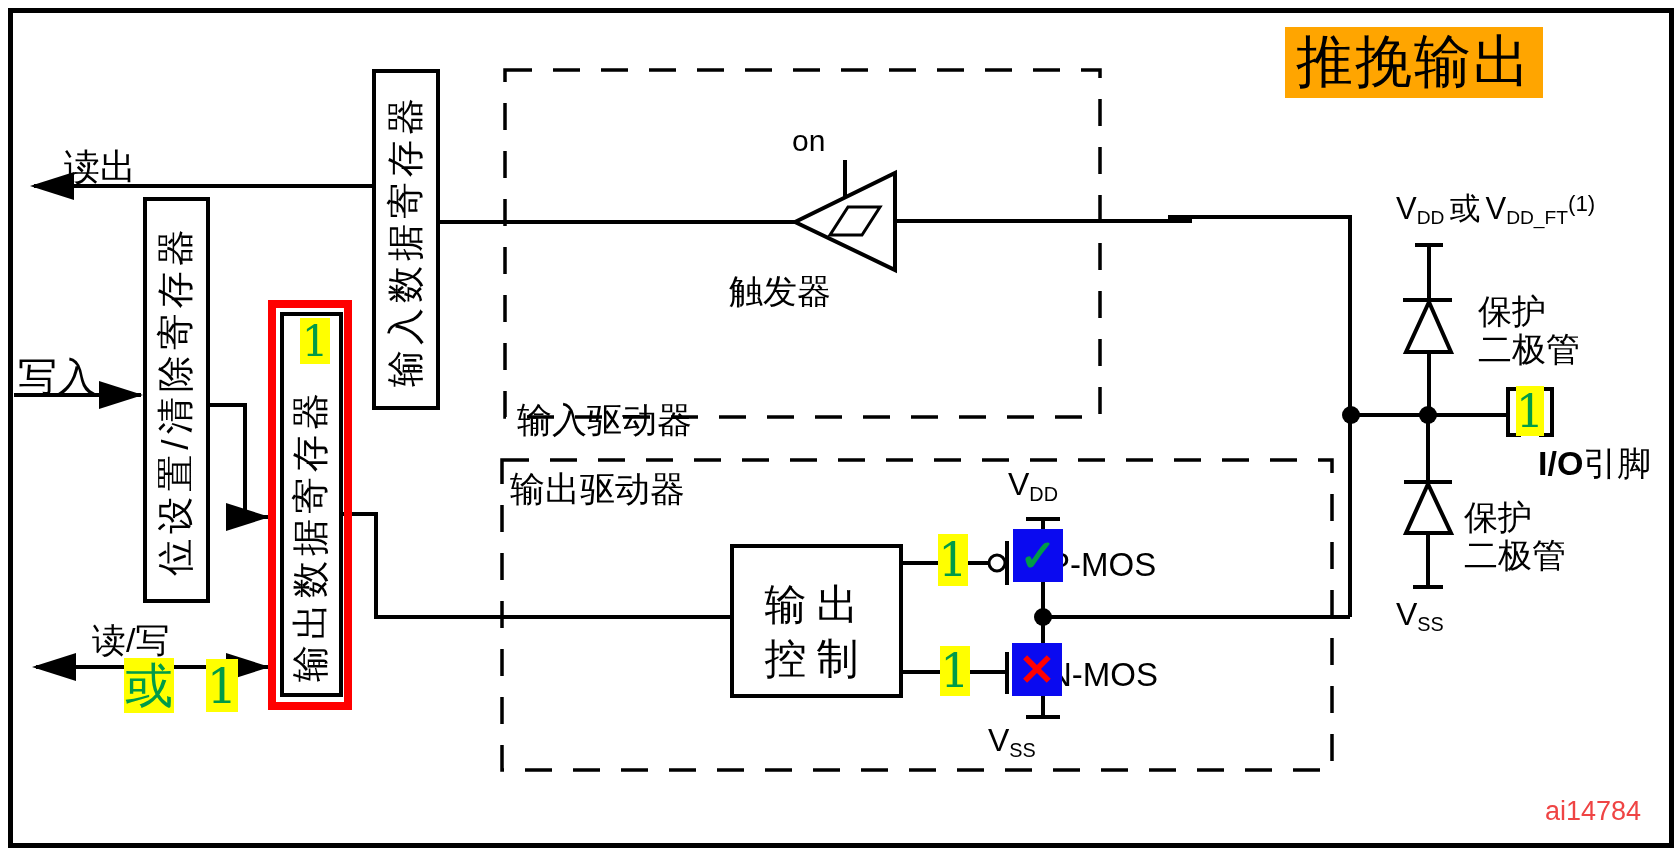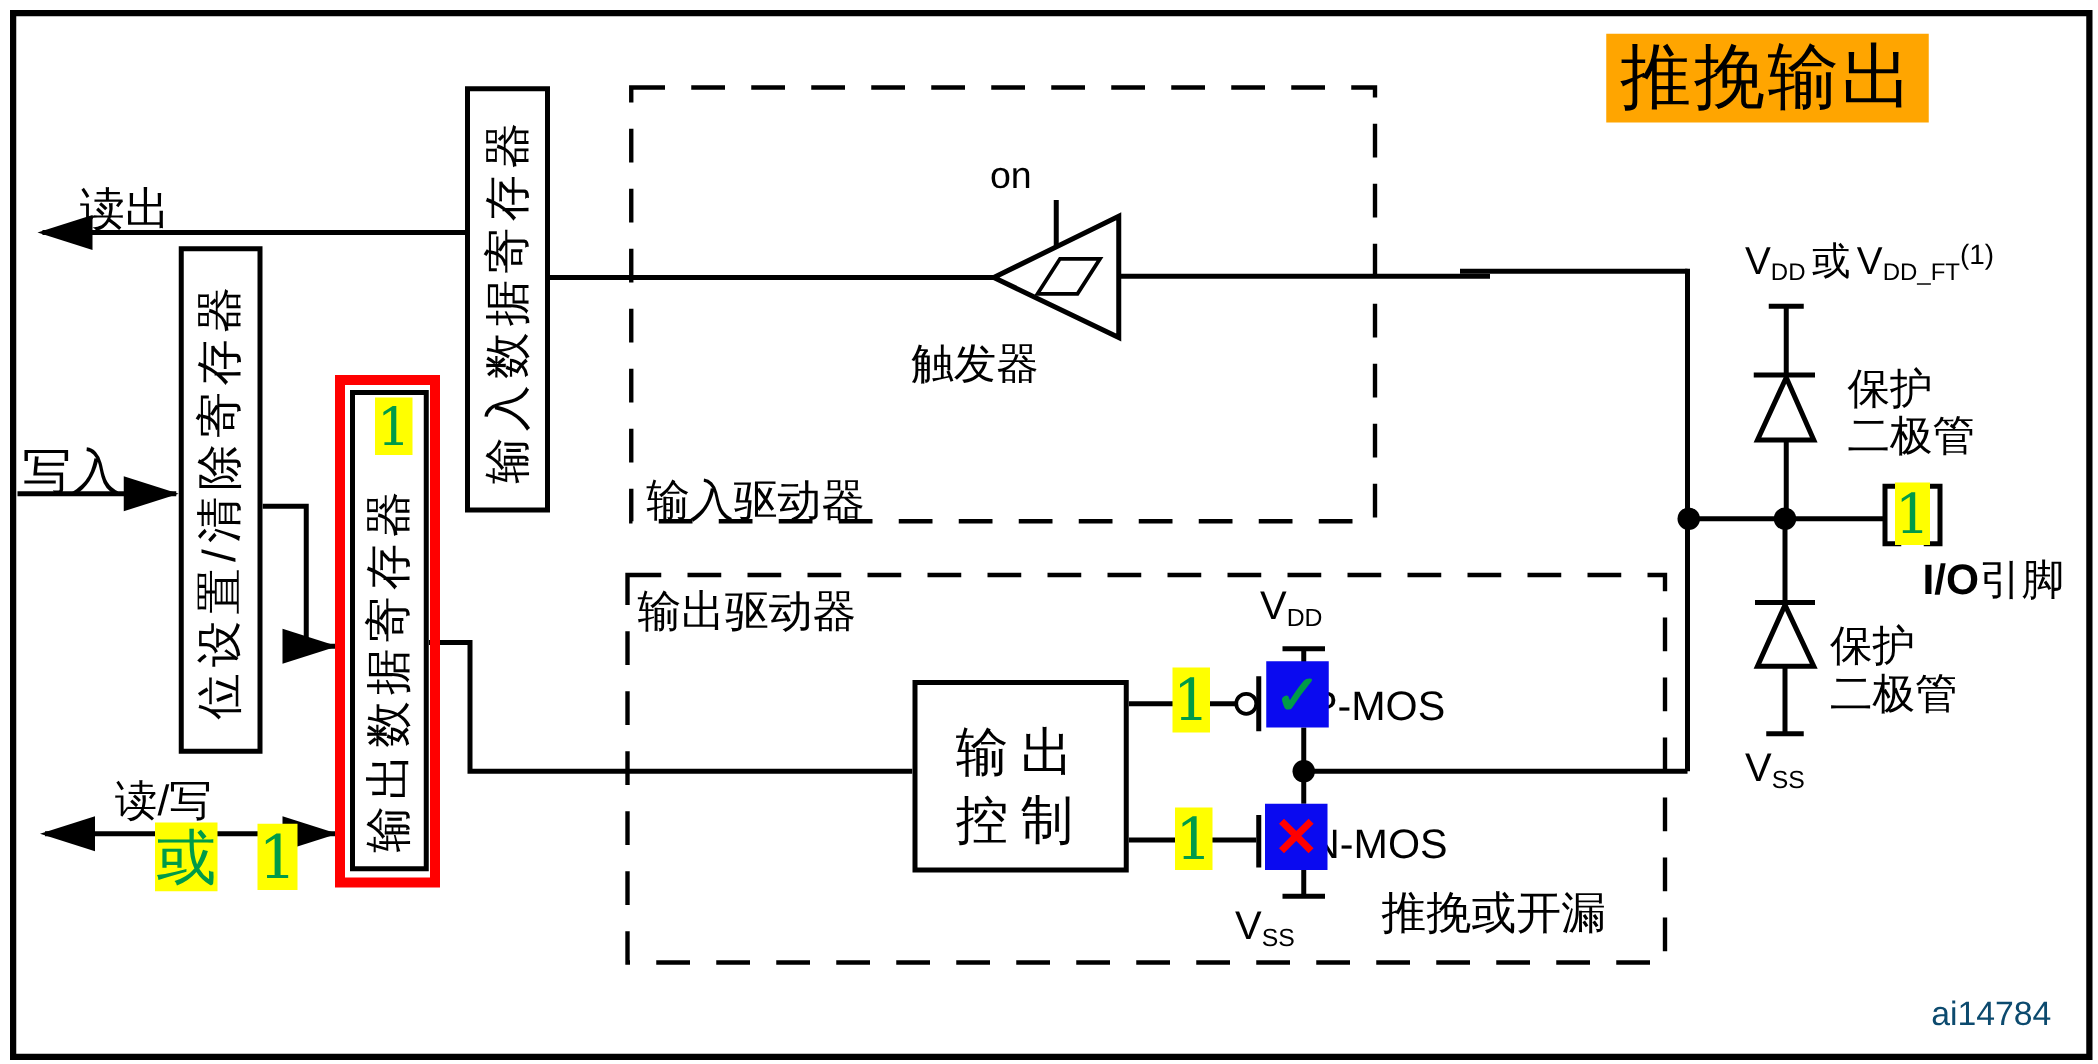--- a/index.html
+++ b/index.html
@@ -135,32 +135,31 @@
 
   <div class="abs box" style="left:372px;top:69px;width:68px;height:341px;"></div>
   <div class="vtext" style="left:406px;top:240px;">输入数据寄存器</div>
 
   <div class="lbl" style="left:64px;top:143px;font-size:36px;">读出</div>
   <div class="lbl" style="left:18px;top:350px;font-size:39px;">写入</div>
   <div class="lbl" style="left:92px;top:618px;font-size:34px;">读/写</div>
   <div class="hl green" style="left:124px;top:658px;width:50px;height:55px;font-size:48px;">或</div>
   <div class="hl green" style="left:206px;top:659px;width:32px;height:53px;font-size:48px;">1</div>
 
-  <div class="lbl" style="left:517px;top:377px;font-size:35px;">输入驱动器</div>
+  <div class="lbl" style="left:517px;top:397px;font-size:35px;">输入驱动器</div>
   <div class="lbl" style="left:792px;top:124px;font-size:30px;">on</div>
   <div class="lbl two-line" style="left:630px;top:272px;width:300px;text-align:center;">
     <div>触发器</div>
   </div>
 
   <div class="lbl" style="left:510px;top:466px;font-size:35px;text-align:center;">输出驱动器</div>
-  <div class="abs box" style="left:730px;top:544px;width:173px;height:154px;font-family:Liberation Mono, monospace;">
+  <div class="abs box" style="left:730px;top:544px;width:173px;height:154px;">
     <div class="ctrl-line" style="margin-top:30px;">输出</div>
     <div class="ctrl-line">控制</div>
   </div>
-  <div class="lbl" style="left:1105px;top:706px;font-size:36px;">推挽或开漏</div>
 
   <div class="hl green" style="left:938px;top:534px;width:30px;height:52px;font-size:46px;">1</div>
   <div class="hl green" style="left:940px;top:646px;width:30px;height:50px;font-size:46px;">1</div>
 
   <div class="lbl" style="left:1048px;top:546px;font-size:33px;z-index:3;">P-MOS</div>
   <div class="lbl" style="left:1048px;top:656px;font-size:33px;z-index:3;">N-MOS</div>
 
   <div class="bluebox green" style="left:1013px;top:529px;">
       <span>✓</span>
     </div>
@@ -180,17 +179,17 @@
   </div>
   <div class="lbl two-line" style="left:1464px;top:498px;">
     <div>保护</div>
     <div>二极管</div>
   </div>
   <div class="lbl" style="left:1396px;top:596px;font-size:32px;"><span>V</span><span class="sub">SS</span></div>
 
   <div class="hl green" style="left:1516px;top:386px;width:28px;height:50px;font-size:44px;">1</div>
   <div class="lbl" style="left:1538px;top:441px;font-size:34px;"><b>I/O</b><span>引脚</span></div>
 
-  <div class="lbl" style="left:1545px;top:796px;font-size:27px;color:#0c4a6e;">ai14784</div>
+  <div class="lbl" style="left:1545px;top:796px;font-size:27px;color:#ef4444;">ai14784</div>
 
   <div class="title">推挽输出</div>
 
 </div>
 
 </body></html>

